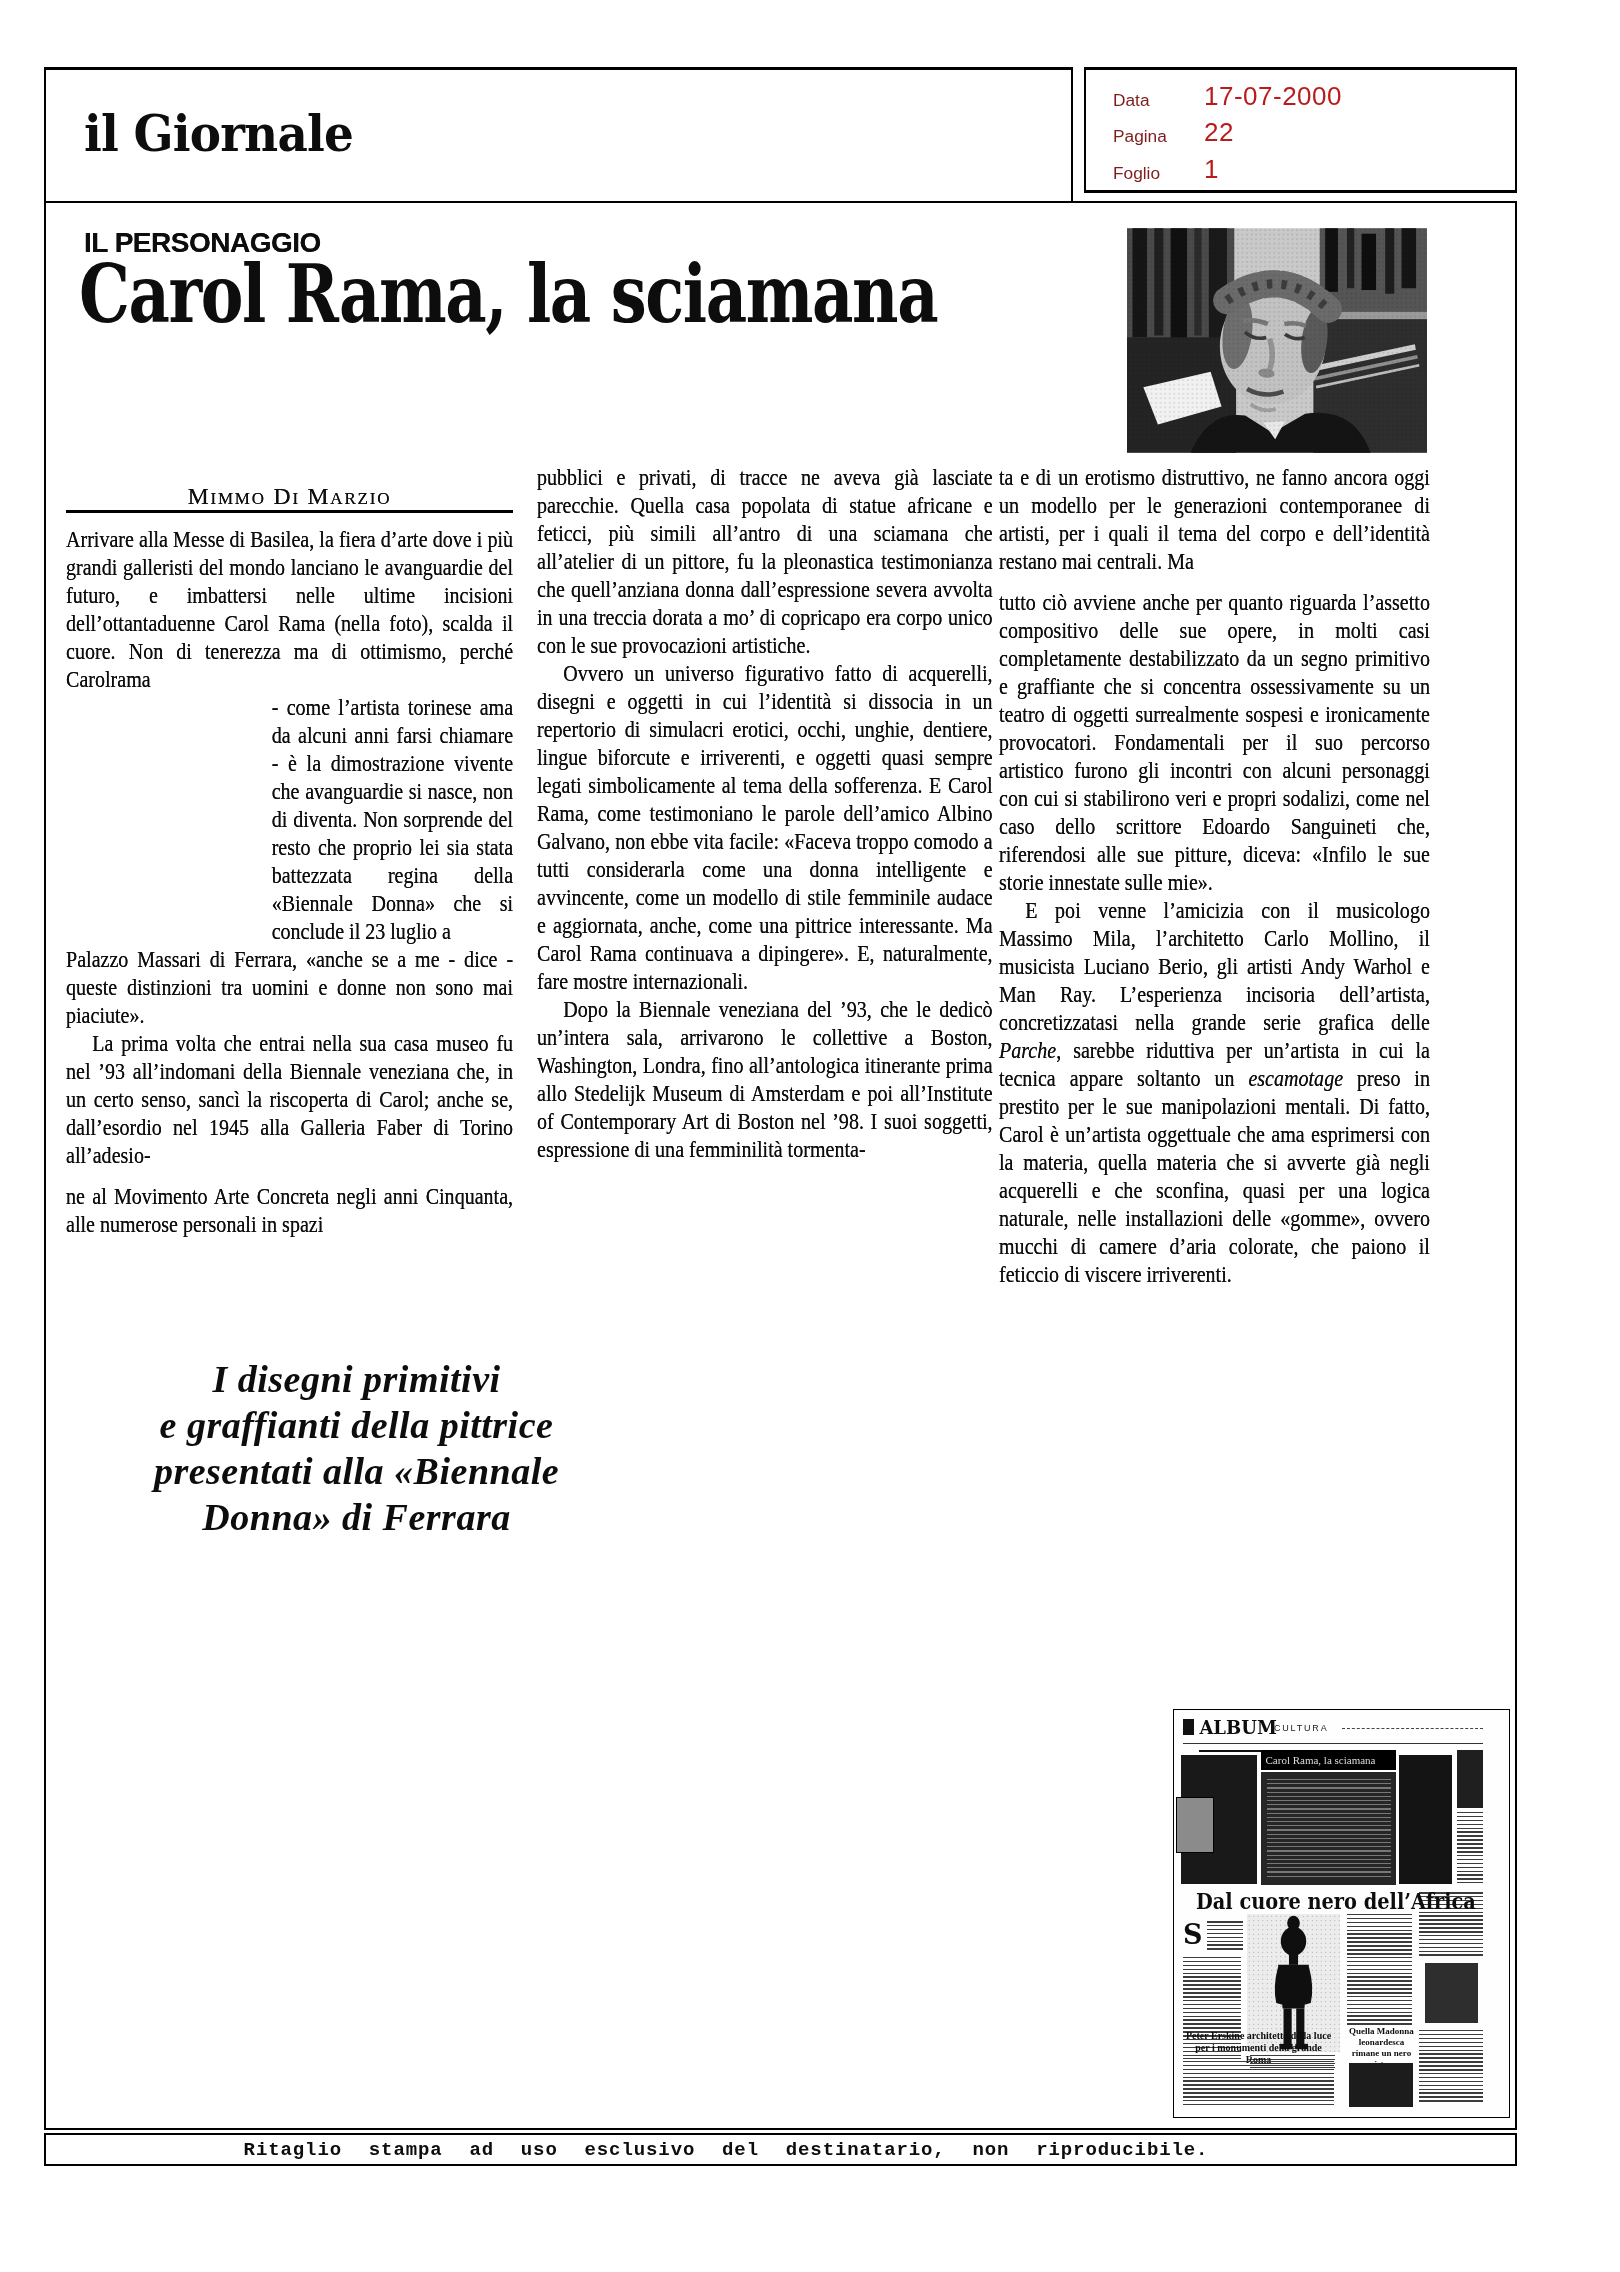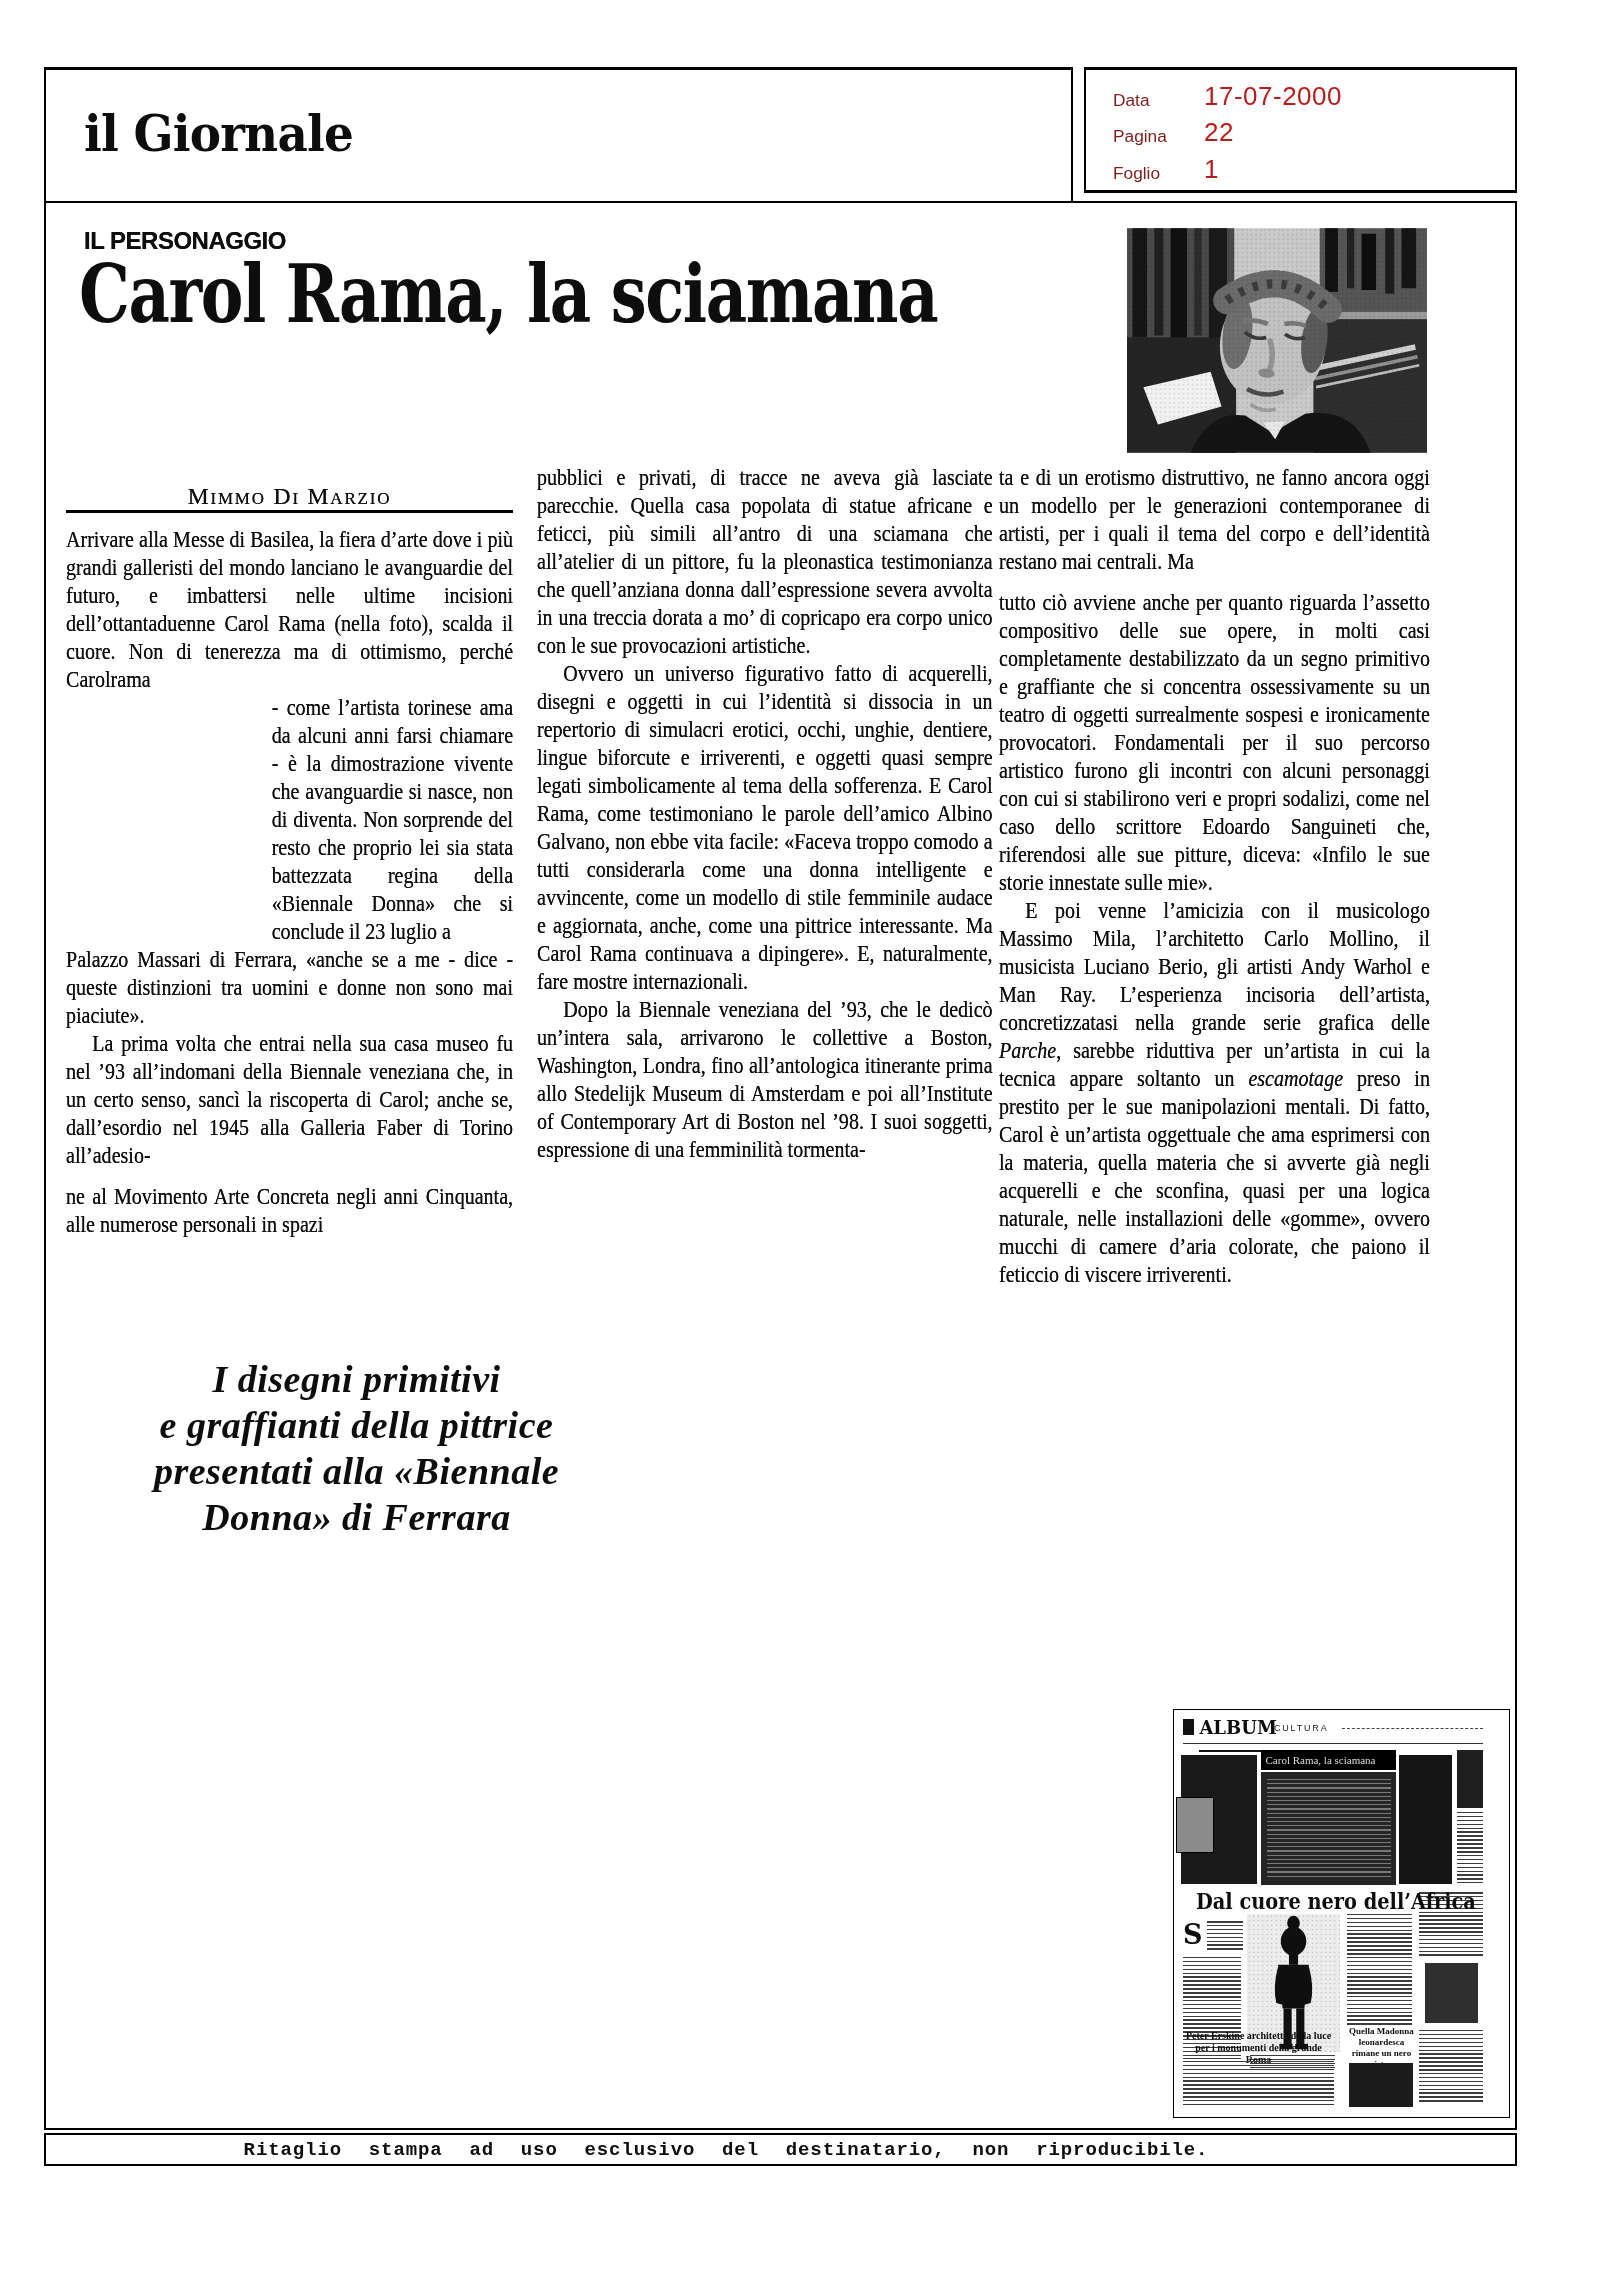--- a/index.html
+++ b/index.html
@@ -15,21 +15,21 @@
   .meta-box{left:1084px;top:67px;width:433px;height:126px;border-width:3.6px 2.7px 3.6px 2.7px;}
   .meta-row{position:absolute;left:27px;width:382px;height:36px;}
   .meta-label{position:absolute;left:0;top:9px;font-family:"Liberation Sans",sans-serif;
               font-size:17.3px;color:#7f1d1d;}
   .meta-value{position:absolute;left:91px;top:0;font-family:"Liberation Sans",sans-serif;
               font-size:26px;letter-spacing:0.5px;color:#b91c1c;}
 
   
   .main-box{left:44px;top:201px;width:1473px;height:1929px;}
   .kicker{position:absolute;left:38px;top:23.6px;font-family:"Liberation Sans",sans-serif;
-          font-weight:bold;font-size:24px;letter-spacing:-0.5px;}
+          font-weight:bold;font-size:28px;letter-spacing:-0.5px;}
   .headline{position:absolute;left:33px;top:47px;margin:0;font-family:"DejaVu Serif",serif;
             font-weight:bold;font-size:80px;line-height:1.1;letter-spacing:-1.8px;white-space:nowrap;
             transform:scaleX(.80);transform-origin:left top;}
   .photo{position:absolute;left:1081px;top:24.5px;width:300px;height:225px;}
 
   .col{position:absolute;}
   .col1{left:20px;top:280px;width:447px;}
   .col2{left:491px;top:260px;width:456px;}
   .col3{left:953px;top:260px;width:431px;}
   .byline{width:100%;text-align:center;font-variant:small-caps;font-weight:normal;font-size:23.6px;

